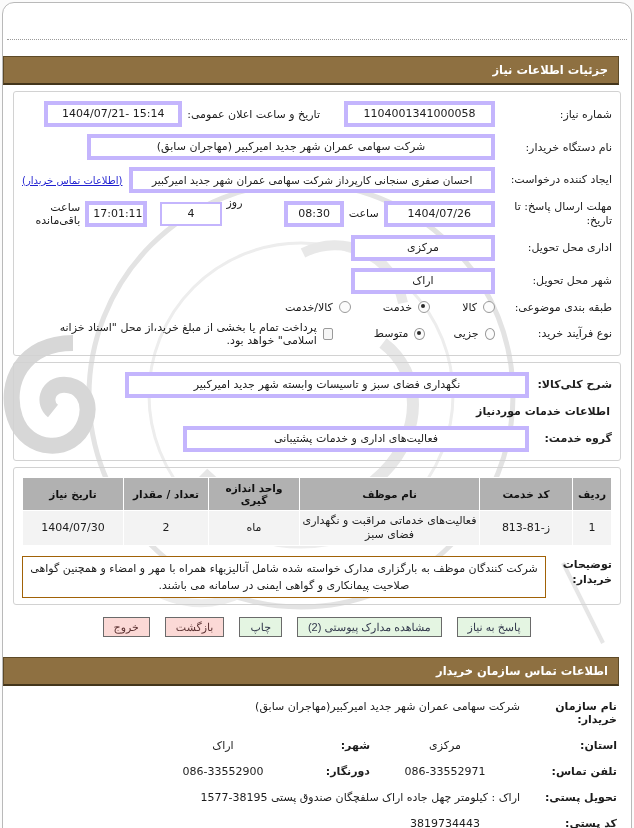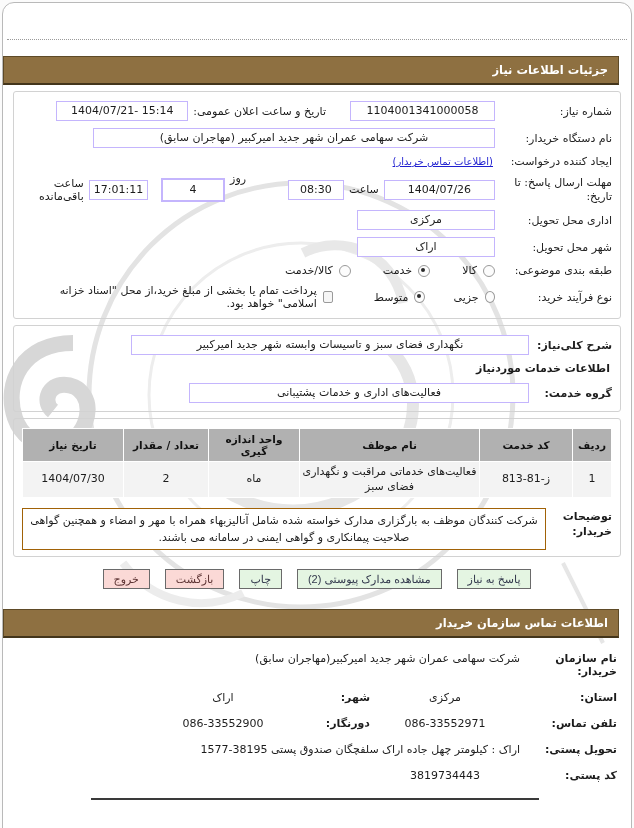--- a/index.html
+++ b/index.html
@@ -22,21 +22,21 @@
     color:#fff;font-weight:bold;font-size:11.5px;padding-right:10px;
   }
   .panel{
     margin:6px 10px;border:1px solid #d2d2d2;border-radius:3px;
     padding:9px 8px 6px 8px;background:transparent;
   }
   .frow{display:flex;align-items:center;margin-bottom:7px;gap:5px;}
   .flabel{width:112px;flex-shrink:0;color:#222;}
   .flabel.two{line-height:1.25;}
   .box{
-    border:1px solid #c4b5fd;background:#fff;min-height:18px;line-height:18px;
+    border:4px solid #c4b5fd;background:#fff;min-height:18px;line-height:18px;
     padding:0 4px;text-align:center;white-space:nowrap;overflow:hidden;
   }
   .box.ltr{direction:ltr;}
   .link{color:#1f1fd0;font-size:10px;text-decoration:underline;white-space:nowrap;cursor:pointer;margin-right:2px;letter-spacing:-1px;}
   .radio{
     display:inline-block;width:10px;height:10px;border-radius:50%;
     border:1px solid #9a9a9a;background:#fcfcfc;position:relative;vertical-align:middle;
   }
   .radio.sel::after{
     content:"";position:absolute;left:2px;top:2px;width:4px;height:4px;
@@ -114,20 +114,21 @@
         <div class="box ltr" style="width:122px;">1404/07/21- 15:14</div>
       </div>
 
       <div class="frow">
         <span class="flabel">نام دستگاه خریدار:</span>
         <div class="box" style="width:392px;">شرکت سهامی عمران شهر جدید امیرکبیر (مهاجران سابق)</div>
       </div>
 
       <div class="frow">
         <span class="flabel two">ایجاد کننده درخواست:</span>
+        <div class="box" style="width:385px;font-size:10.5px;">احسان صفری سنجانی کارپرداز شرکت سهامی عمران شهر جدید امیرکبیر</div>
         <span class="link">(اطلاعات تماس خریدار)</span>
       </div>
 
       <div class="frow">
         <span class="flabel two">مهلت ارسال پاسخ: تا تاریخ:</span>
         <div class="box ltr" style="width:128px;">1404/07/26</div>
         <span>ساعت</span>
         <div class="box ltr" style="width:58px;margin-left:37px;">08:30</div>
         <span style="align-self:flex-start;margin-top:-4px;">روز</span>
         <div class="box" style="width:66px;border-width:2px;min-height:20px;line-height:20px;">4</div>
@@ -171,21 +172,21 @@
           <span class="gap" style="width:34px;"></span>
           <span class="chk"></span>
           <span>پرداخت تمام یا بخشی از مبلغ خرید،از محل "اسناد خزانه اسلامی" خواهد بود.</span>
         </span>
       </div>
 
     </div>
 
     <div class="panel">
       <div class="frow">
-        <span class="flabel b" style="width:78px;">شرح کلی‌نیاز:</span>
+        <span class="flabel b" style="width:78px;">شرح کلی‌کالا:</span>
         <div class="box" style="width:388px;">نگهداری فضای سبز و تاسیسات وابسته شهر جدید امیرکبیر</div>
       </div>
       <div class="heading-sm">اطلاعات خدمات موردنیاز</div>
       <div class="frow" style="margin-bottom:2px;">
         <span class="flabel b" style="width:78px;">گروه خدمت:</span>
         <div class="box" style="width:330px;">فعالیت‌های اداری و خدمات  پشتیبانی</div>
       </div>
     </div>
 
     <div class="panel">

